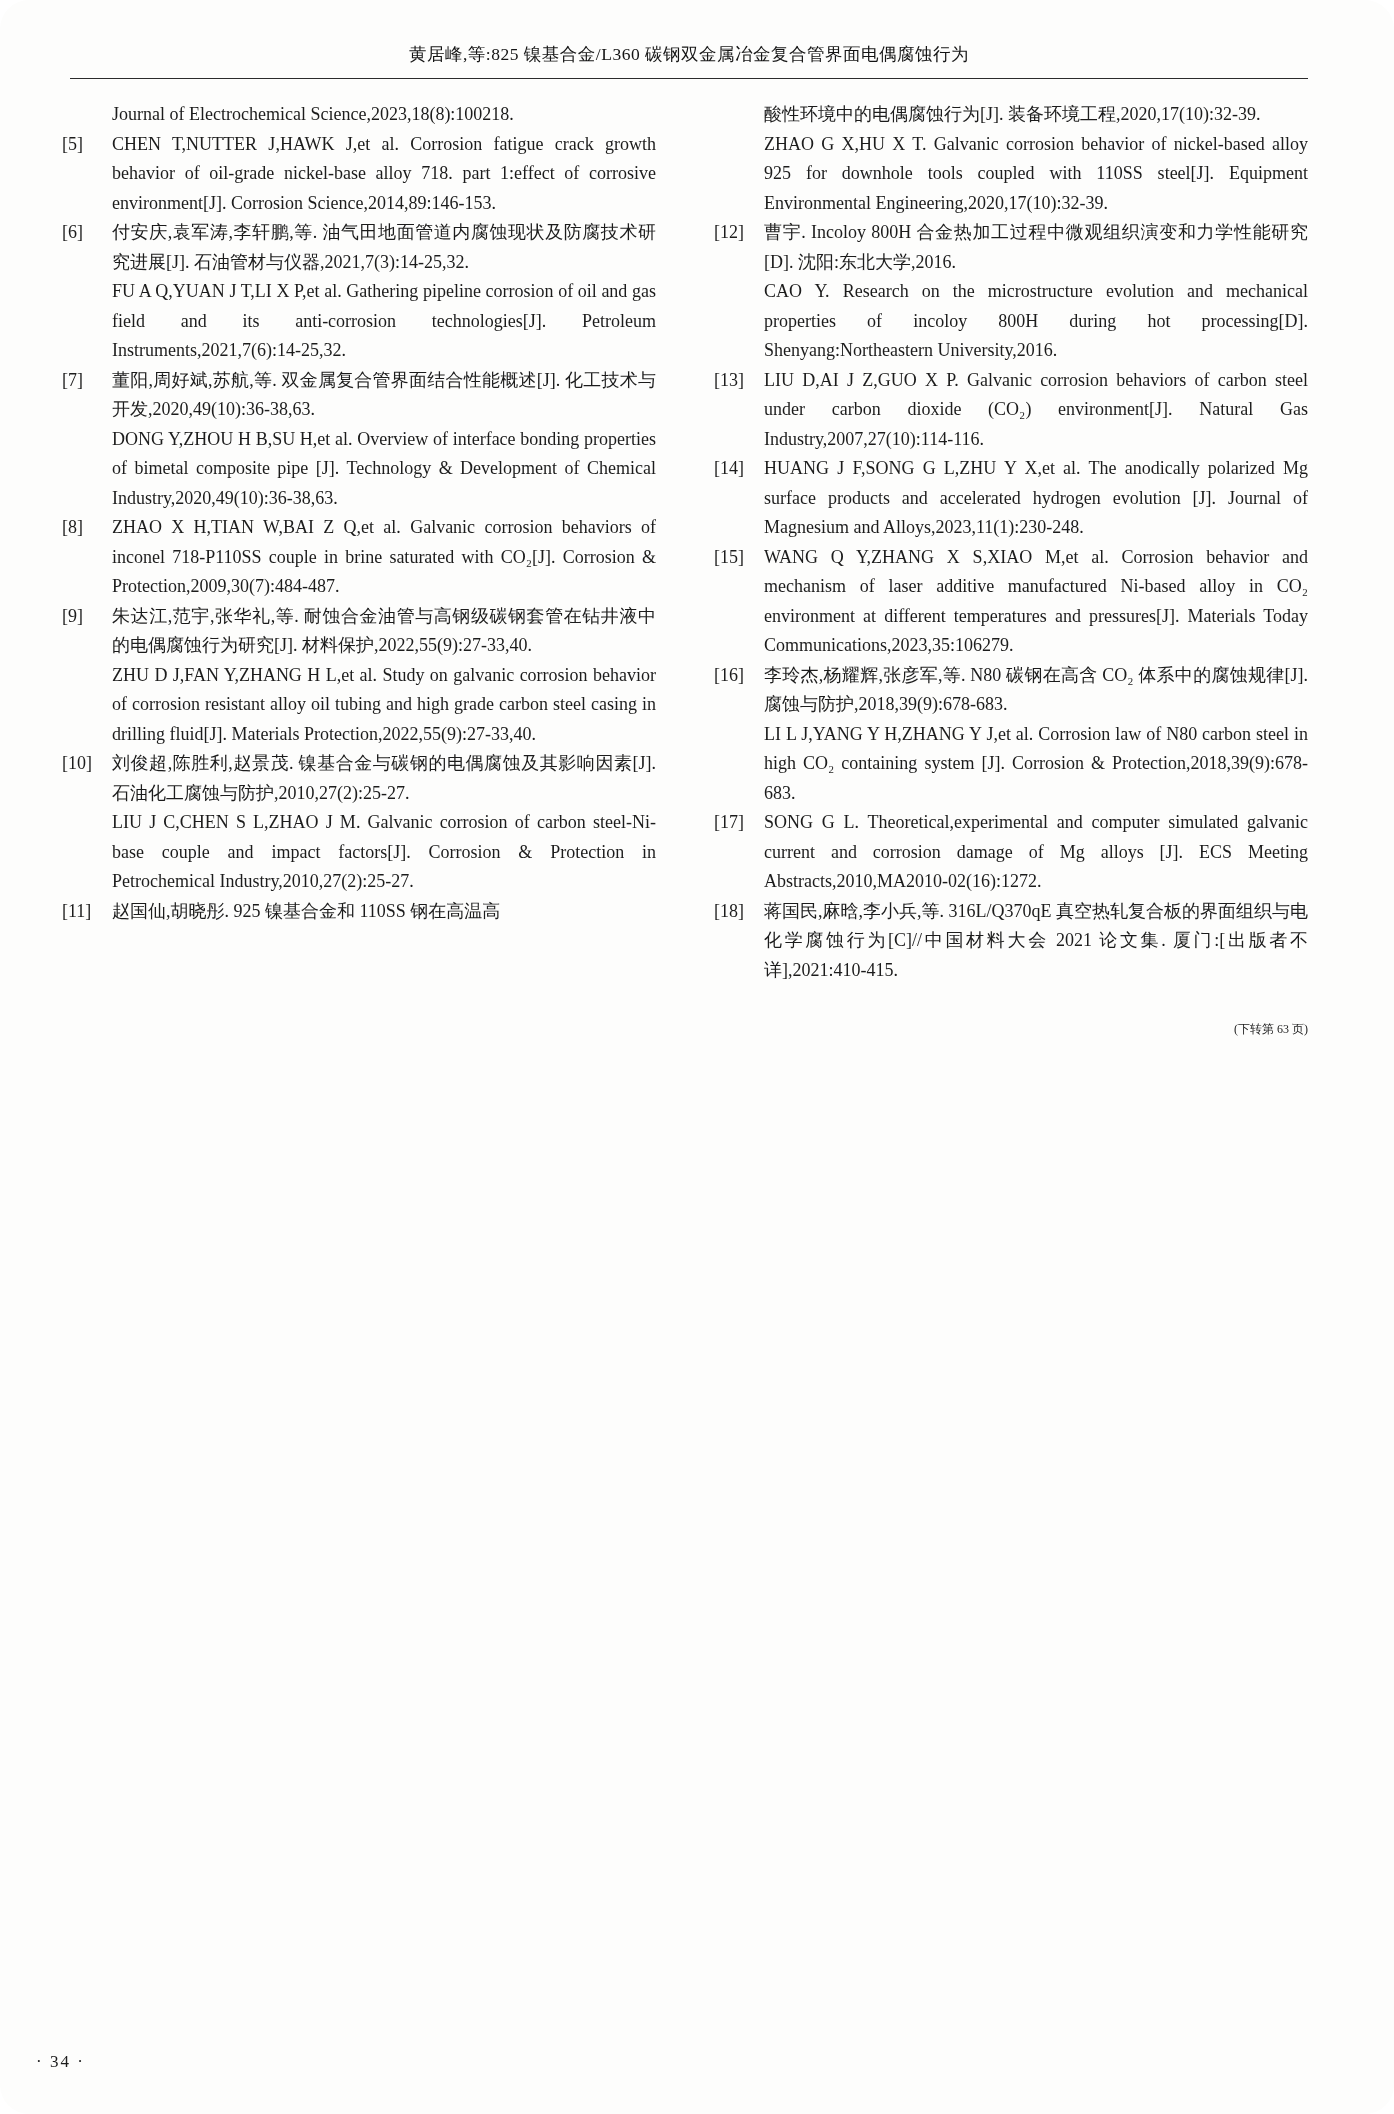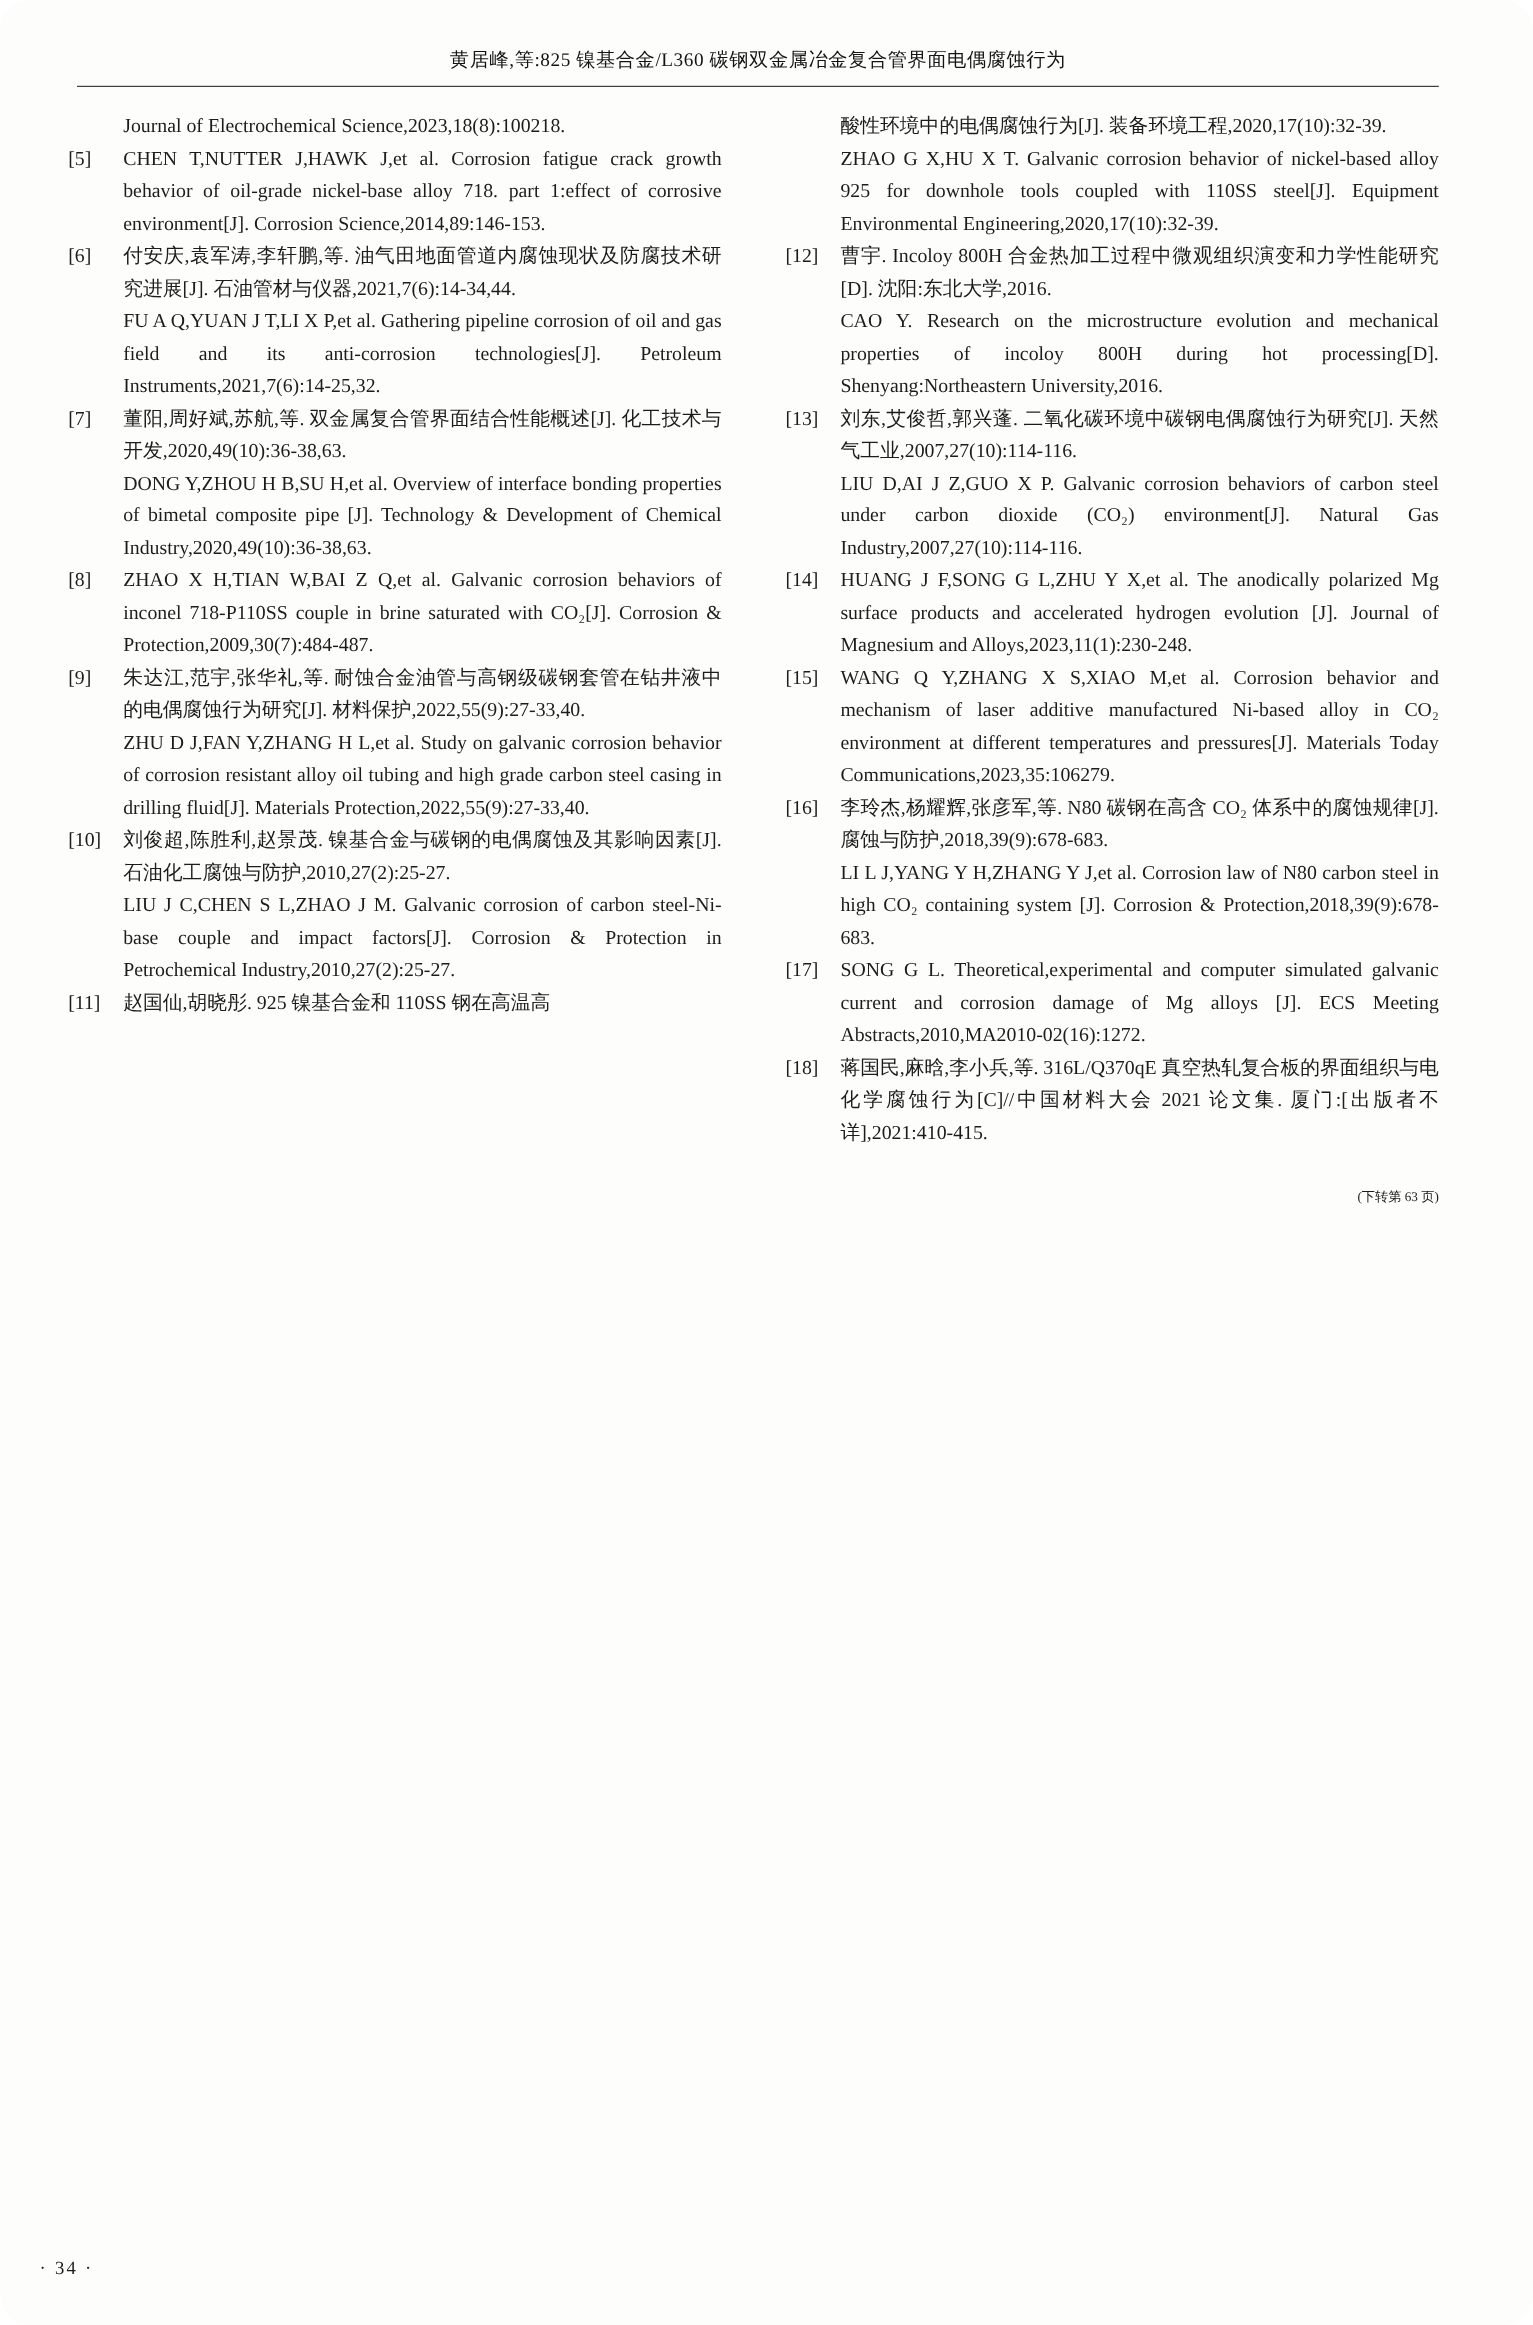--- a/index.html
+++ b/index.html
@@ -98,21 +98,21 @@
           </div>
           <div class="ref">
             <span class="ref-label">[5]</span>
             <div class="ref-body">
               <p class="ref-para">CHEN T,NUTTER J,HAWK J,et al. Corrosion fatigue crack growth behavior of oil-grade nickel-base alloy 718. part 1:effect of corrosive environment[J]. Corrosion Science,2014,89:146-153.</p>
             </div>
           </div>
           <div class="ref">
             <span class="ref-label">[6]</span>
             <div class="ref-body">
-              <p class="ref-para">付安庆,袁军涛,李轩鹏,等. 油气田地面管道内腐蚀现状及防腐技术研究进展[J]. 石油管材与仪器,2021,7(6):14-34,44.</p>
+              <p class="ref-para">付安庆,袁军涛,李轩鹏,等. 油气田地面管道内腐蚀现状及防腐技术研究进展[J]. 石油管材与仪器,2021,7(3):14-25,32.</p>
               <p class="ref-para">FU A Q,YUAN J T,LI X P,et al. Gathering pipeline corrosion of oil and gas field and its anti-corrosion technologies[J]. Petroleum Instruments,2021,7(6):14-25,32.</p>
             </div>
           </div>
           <div class="ref">
             <span class="ref-label">[7]</span>
             <div class="ref-body">
               <p class="ref-para">董阳,周好斌,苏航,等. 双金属复合管界面结合性能概述[J]. 化工技术与开发,2020,49(10):36-38,63.</p>
               <p class="ref-para">DONG Y,ZHOU H B,SU H,et al. Overview of interface bonding properties of bimetal composite pipe [J]. Technology &amp; Development of Chemical Industry,2020,49(10):36-38,63.</p>
             </div>
           </div>
@@ -156,21 +156,20 @@
           <div class="ref">
             <span class="ref-label">[12]</span>
             <div class="ref-body">
               <p class="ref-para">曹宇. Incoloy 800H 合金热加工过程中微观组织演变和力学性能研究[D]. 沈阳:东北大学,2016.</p>
               <p class="ref-para">CAO Y. Research on the microstructure evolution and mechanical properties of incoloy 800H during hot processing[D]. Shenyang:Northeastern University,2016.</p>
             </div>
           </div>
           <div class="ref">
             <span class="ref-label">[13]</span>
             <div class="ref-body">
-              <p class="ref-para">刘东,艾俊哲,郭兴蓬. 二氧化碳环境中碳钢电偶腐蚀行为研究[J]. 天然气工业,2007,27(10):114-116.</p>
               <p class="ref-para">LIU D,AI J Z,GUO X P. Galvanic corrosion behaviors of carbon steel under carbon dioxide (CO₂) environment[J]. Natural Gas Industry,2007,27(10):114-116.</p>
             </div>
           </div>
           <div class="ref">
             <span class="ref-label">[14]</span>
             <div class="ref-body">
               <p class="ref-para">HUANG J F,SONG G L,ZHU Y X,et al. The anodically polarized Mg surface products and accelerated hydrogen evolution [J]. Journal of Magnesium and Alloys,2023,11(1):230-248.</p>
             </div>
           </div>
           <div class="ref">

